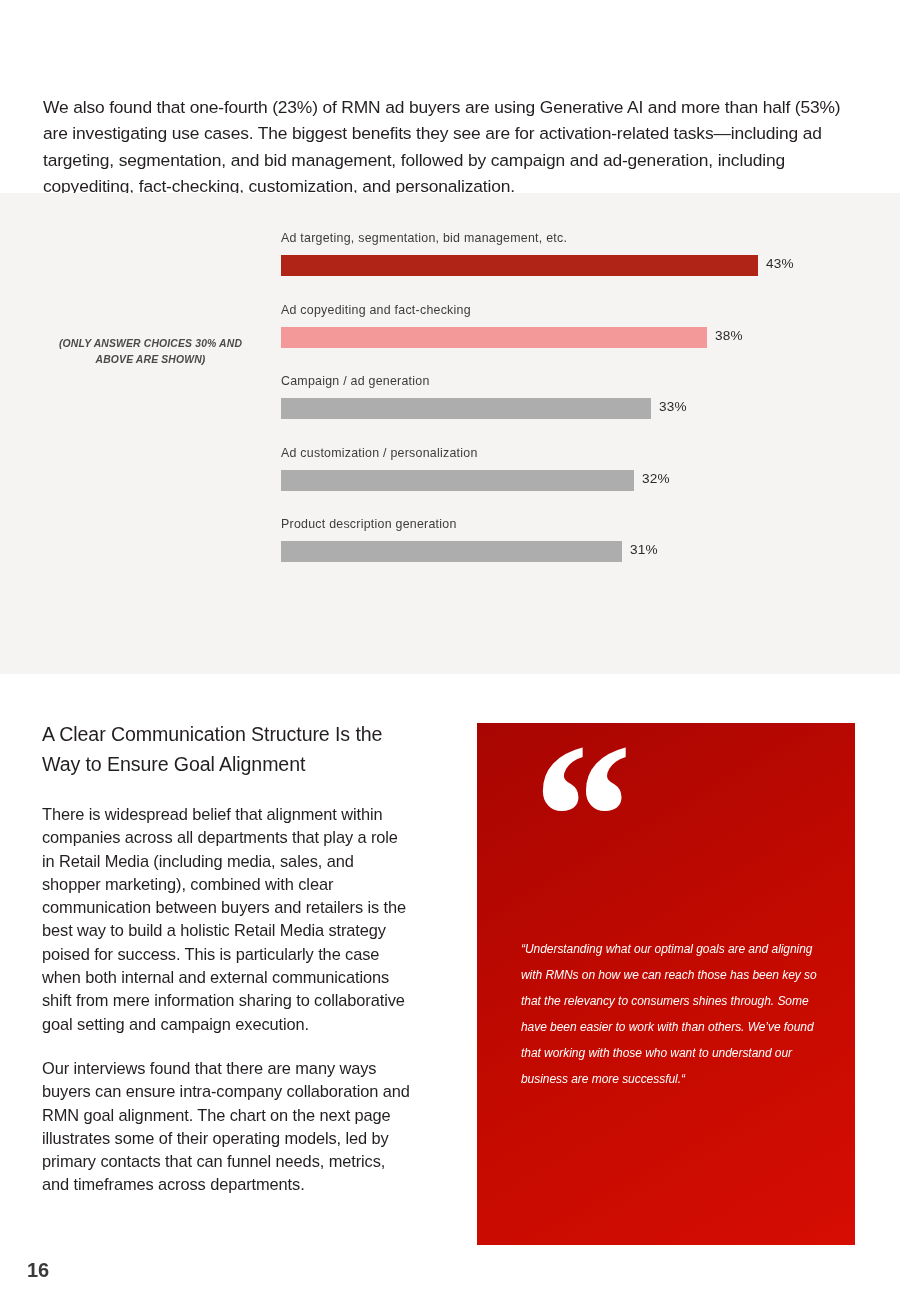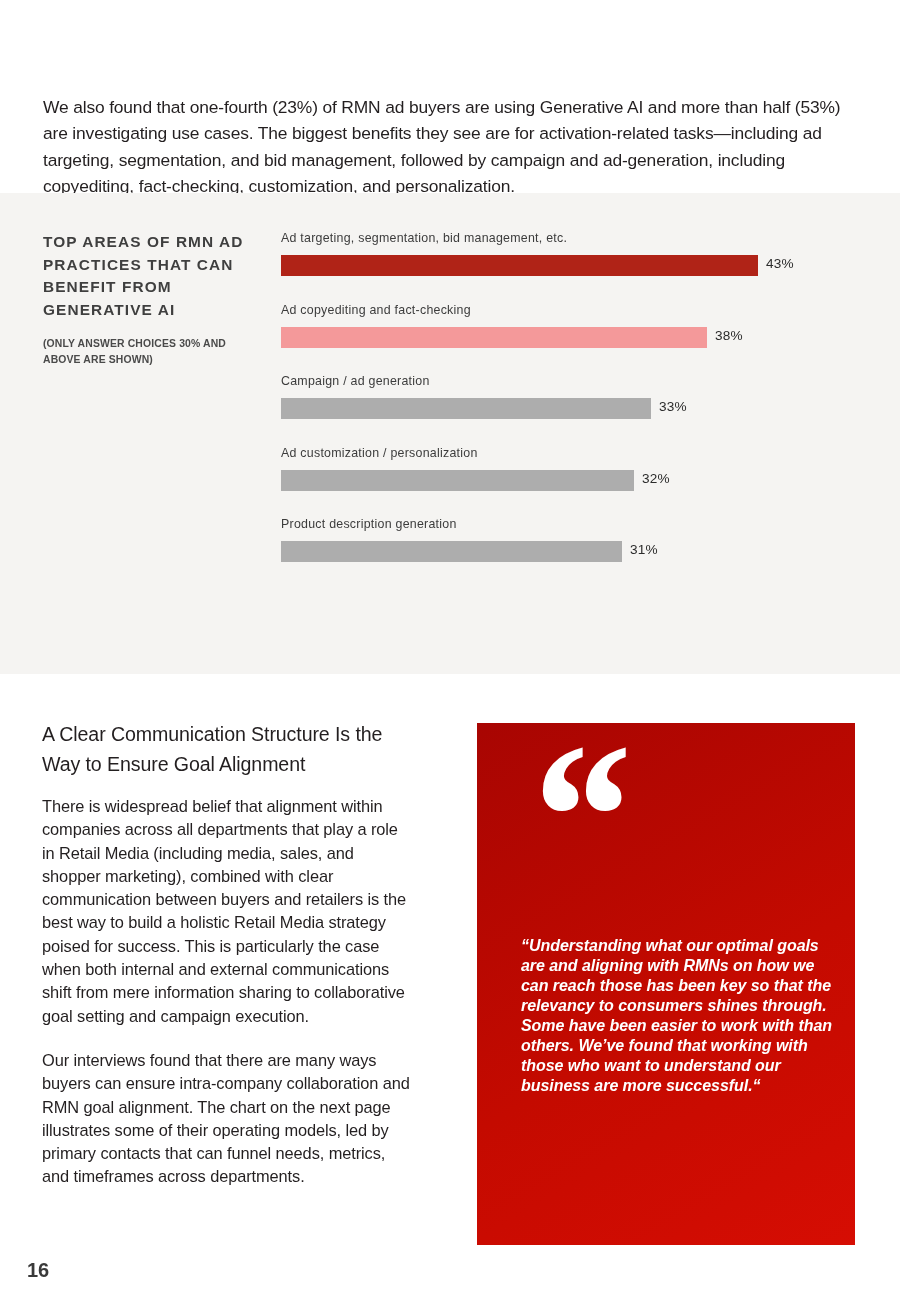--- a/index.html
+++ b/index.html
@@ -49,24 +49,26 @@
     letter-spacing: 1.1px;
     color: #3f3f3f;
     text-transform: uppercase;
   }
   .chart-subnote {
     position: absolute;
     left: 43px;
     top: 143px;
     width: 215px;
     font-size: 10.4px;
+    font-style: italic;
     font-weight: bold;
     line-height: 16px;
     letter-spacing: 0.15px;
     color: #4a4a4a;
+    text-align: center;
   }
 
   .bars {
     position: absolute;
     left: 281px;
     top: 38px;
     width: 580px;
   }
   .bar-row {
     position: relative;
@@ -122,21 +124,21 @@
   .body-col {
     position: absolute;
     left: 42px;
     top: 795px;
     width: 370px;
     font-size: 16.4px;
     line-height: 23.3px;
     color: #231f20;
     letter-spacing: -0.1px;
   }
-  .body-col p { margin: 0 0 21px 0; }
+  .body-col p { margin: 8px 0 21px 0; }
 
   .page-number {
     position: absolute;
     left: 27px;
     top: 1259px;
     font-size: 20px;
     font-weight: bold;
     color: #3a3a3a;
   }
 
@@ -160,24 +162,24 @@
     line-height: 1;
     color: #ffffff;
     font-style: italic;
     user-select: none;
   }
   .quote-text {
     position: absolute;
     left: 44px;
     top: 213px;
     width: 312px;
-    font-size: 16px;
-    font-style: italic;
-    font-weight: bold;
-    line-height: 20px;
+    font-size: 12px;
+    font-style: italic;
+    font-weight: normal;
+    line-height: 26px;
     color: #ffffff;
     letter-spacing: -0.05px;
   }
   .quote-attrib {
     position: absolute;
     left: 44px;
     top: 432px;
     width: 312px;
     font-size: 15.6px;
     font-style: italic;
@@ -186,21 +188,20 @@
     letter-spacing: -0.05px;
   }
 </style>
 </head>
 <body>
 
 <div class="intro">We also found that one-fourth (23%) of RMN ad buyers are using Generative AI and more than half (53%) are investigating use cases. The biggest benefits they see are for activation-related tasks—including ad targeting, segmentation, and bid management, followed by campaign and ad-generation, including copyediting, fact-checking, customization, and personalization.</div>
 
 <div class="chart-band">
 
-  <div class="chart-heading">TOP AREAS OF RMN AD PRACTICES THAT CAN BENEFIT FROM GENERATIVE AI</div>
   <div class="chart-subnote">(ONLY ANSWER CHOICES 30% AND ABOVE ARE SHOWN)</div>
 
   <div class="bars">
 
     <div class="bar-row">
       <div class="bar-label">Ad targeting, segmentation, bid management, etc.</div>
       <div class="bar-track">
         <div class="bar-fill accent-dark" style="width:477px"></div>
       </div>
       <div class="bar-value" style="left:485px">43%</div>

